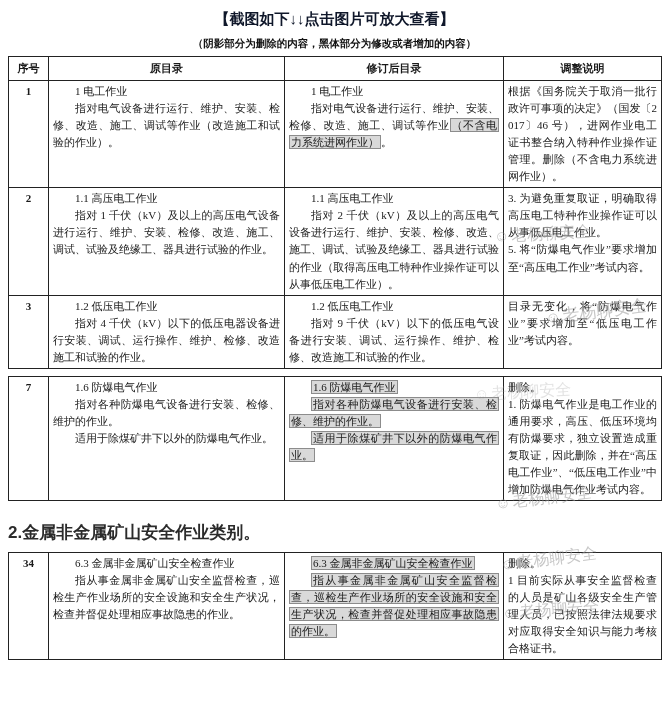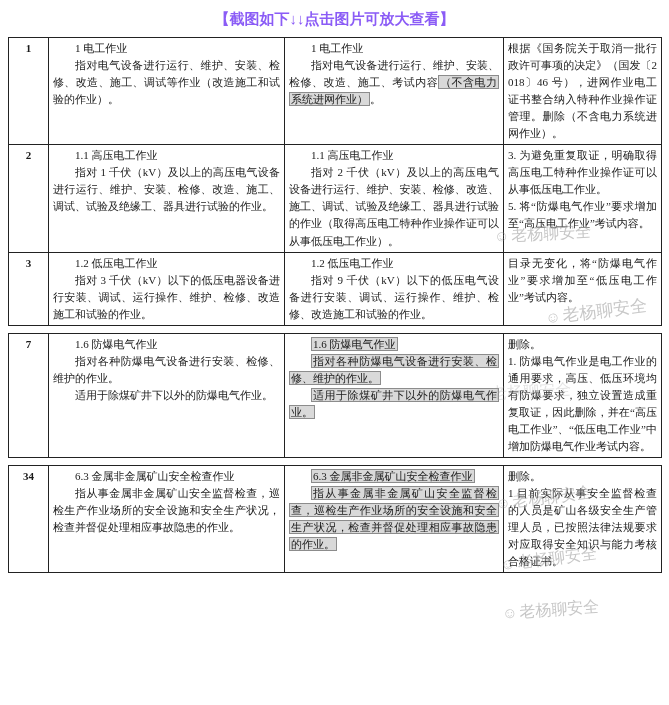--- a/index.html
+++ b/index.html
@@ -3,21 +3,21 @@
 <meta charset="utf-8">
 <style>
   html,body{margin:0;padding:0;}
   body{
     width:669px;height:705px;background:#ffffff;position:relative;overflow:hidden;
     font-family:"Liberation Serif","DejaVu Serif",serif;color:#1a1a1a;
   }
   .page{padding:6px 8px 0 8px;position:relative;}
   .doc-title{
     text-align:center;font-family:"Liberation Sans","DejaVu Sans",sans-serif;
-    font-weight:bold;font-size:15px;color:#8b5cf6;margin:4px 0 8px 0;
+    font-weight:bold;font-size:15px;color:#0f172a;margin:4px 0 8px 0;
   }
   .doc-subtitle{
     text-align:center;font-weight:bold;font-size:10.5px;color:#111;margin:0 0 5px 0;
     font-family:"Liberation Serif","DejaVu Serif",serif;
   }
   table.doc-table{
     border-collapse:collapse;width:653px;table-layout:fixed;margin:0 0 7px 0;
     font-size:11px;line-height:1.55;
   }
   table.doc-table td,table.doc-table th{
@@ -53,41 +53,48 @@
   .wm4{left:495px;top:488px;transform:rotate(-7deg);}
   .wm5{left:500px;top:549px;transform:rotate(-7deg);}
   .wm6{left:502px;top:600px;transform:rotate(-4deg);}
 </style>
 </head>
 <body>
 
 <div class="page">
 
   <div class="doc-title">【截图如下↓↓点击图片可放大查看】</div>
+  <div class="doc-subtitle">（阴影部分为删除的内容，黑体部分为修改或者增加的内容）</div>
 
   <table class="doc-table">
     <colgroup>
         <col style="width:40px">
         <col style="width:236px">
         <col style="width:219px">
         <col style="width:158px">
       </colgroup>
     <tbody>
+        <tr>
+      <th>序号</th>
+      <th>原目录</th>
+      <th>修订后目录</th>
+      <th>调整说明</th>
+    </tr>
     <tr>
       <td class="seq">1</td>
       <td class="cell">
         <p class="ind">1 电工作业</p>
         <p class="ind">指对电气设备进行运行、维护、安装、检修、改造、施工、调试等作业（改造施工和试验的作业）。</p>
       </td>
       <td class="cell">
         <p class="ind">1 电工作业</p>
-        <p class="ind"><span>指对电气设备进行运行、维护、安装、检修、改造、施工、考试内容</span><span class="shade">（不含电力系统进网作业）</span><span>。</span></p>
+        <p class="ind"><span>指对电气设备进行运行、维护、安装、检修、改造、施工、调试等作业</span><span class="shade">（不含电力系统进网作业）</span><span>。</span></p>
       </td>
       <td class="cell">
-        <p>根据《国务院关于取消一批行政许可事项的决定》（国发〔2018〕46 号），进网作业电工证书整合纳入特种作业操作证管理。删除（不含电力系统进网作业）。</p>
+        <p>根据《国务院关于取消一批行政许可事项的决定》（国发〔2017〕46 号），进网作业电工证书整合纳入特种作业操作证管理。删除（不含电力系统进网作业）。</p>
       </td>
     </tr>
     <tr>
       <td class="seq">2</td>
       <td class="cell">
         <p class="ind">1.1 高压电工作业</p>
         <p class="ind">指对 1 千伏（kV）及以上的高压电气设备进行运行、维护、安装、检修、改造、施工、调试、试验及绝缘工、器具进行试验的作业。</p>
       </td>
       <td class="cell">
         <p class="ind">1.1 高压电工作业</p>
@@ -95,21 +102,21 @@
       </td>
       <td class="cell">
         <p>3. 为避免重复取证，明确取得高压电工特种作业操作证可以从事低压电工作业。</p>
         <p>5. 将“防爆电气作业”要求增加至“高压电工作业”考试内容。</p>
       </td>
     </tr>
     <tr>
       <td class="seq">3</td>
       <td class="cell">
         <p class="ind">1.2 低压电工作业</p>
-        <p class="ind">指对 3 千伏（kV）以下的低压电器设备进行安装、调试、运行操作、维护、检修、改造施工和试验的作业。</p>
+        <p class="ind">指对 4 千伏（kV）以下的低压电器设备进行安装、调试、运行操作、维护、检修、改造施工和试验的作业。</p>
       </td>
       <td class="cell">
         <p class="ind">1.2 低压电工作业</p>
         <p class="ind">指对 9 千伏（kV）以下的低压电气设备进行安装、调试、运行操作、维护、检修、改造施工和试验的作业。</p>
       </td>
       <td class="cell">
         <p>目录无变化，将“防爆电气作业”要求增加至“低压电工作业”考试内容。</p>
       </td>
     </tr>
   </tbody>
@@ -136,20 +143,21 @@
         <p class="ind"><span class="shade">适用于除煤矿井下以外的防爆电气作业。</span></p>
       </td>
       <td class="cell">
         <p>删除。</p>
         <p>1. 防爆电气作业是电工作业的通用要求，高压、低压环境均有防爆要求，独立设置造成重复取证，因此删除，并在“高压电工作业”、“低压电工作业”中增加防爆电气作业考试内容。</p>
       </td>
     </tr>
   </tbody>
     </table>
 
+  <div class="sec-heading">2.金属非金属矿山安全作业类别。</div>
 
   <table class="doc-table">
     <colgroup>
         <col style="width:40px">
         <col style="width:236px">
         <col style="width:219px">
         <col style="width:158px">
       </colgroup>
     <tbody>
         <tr>

